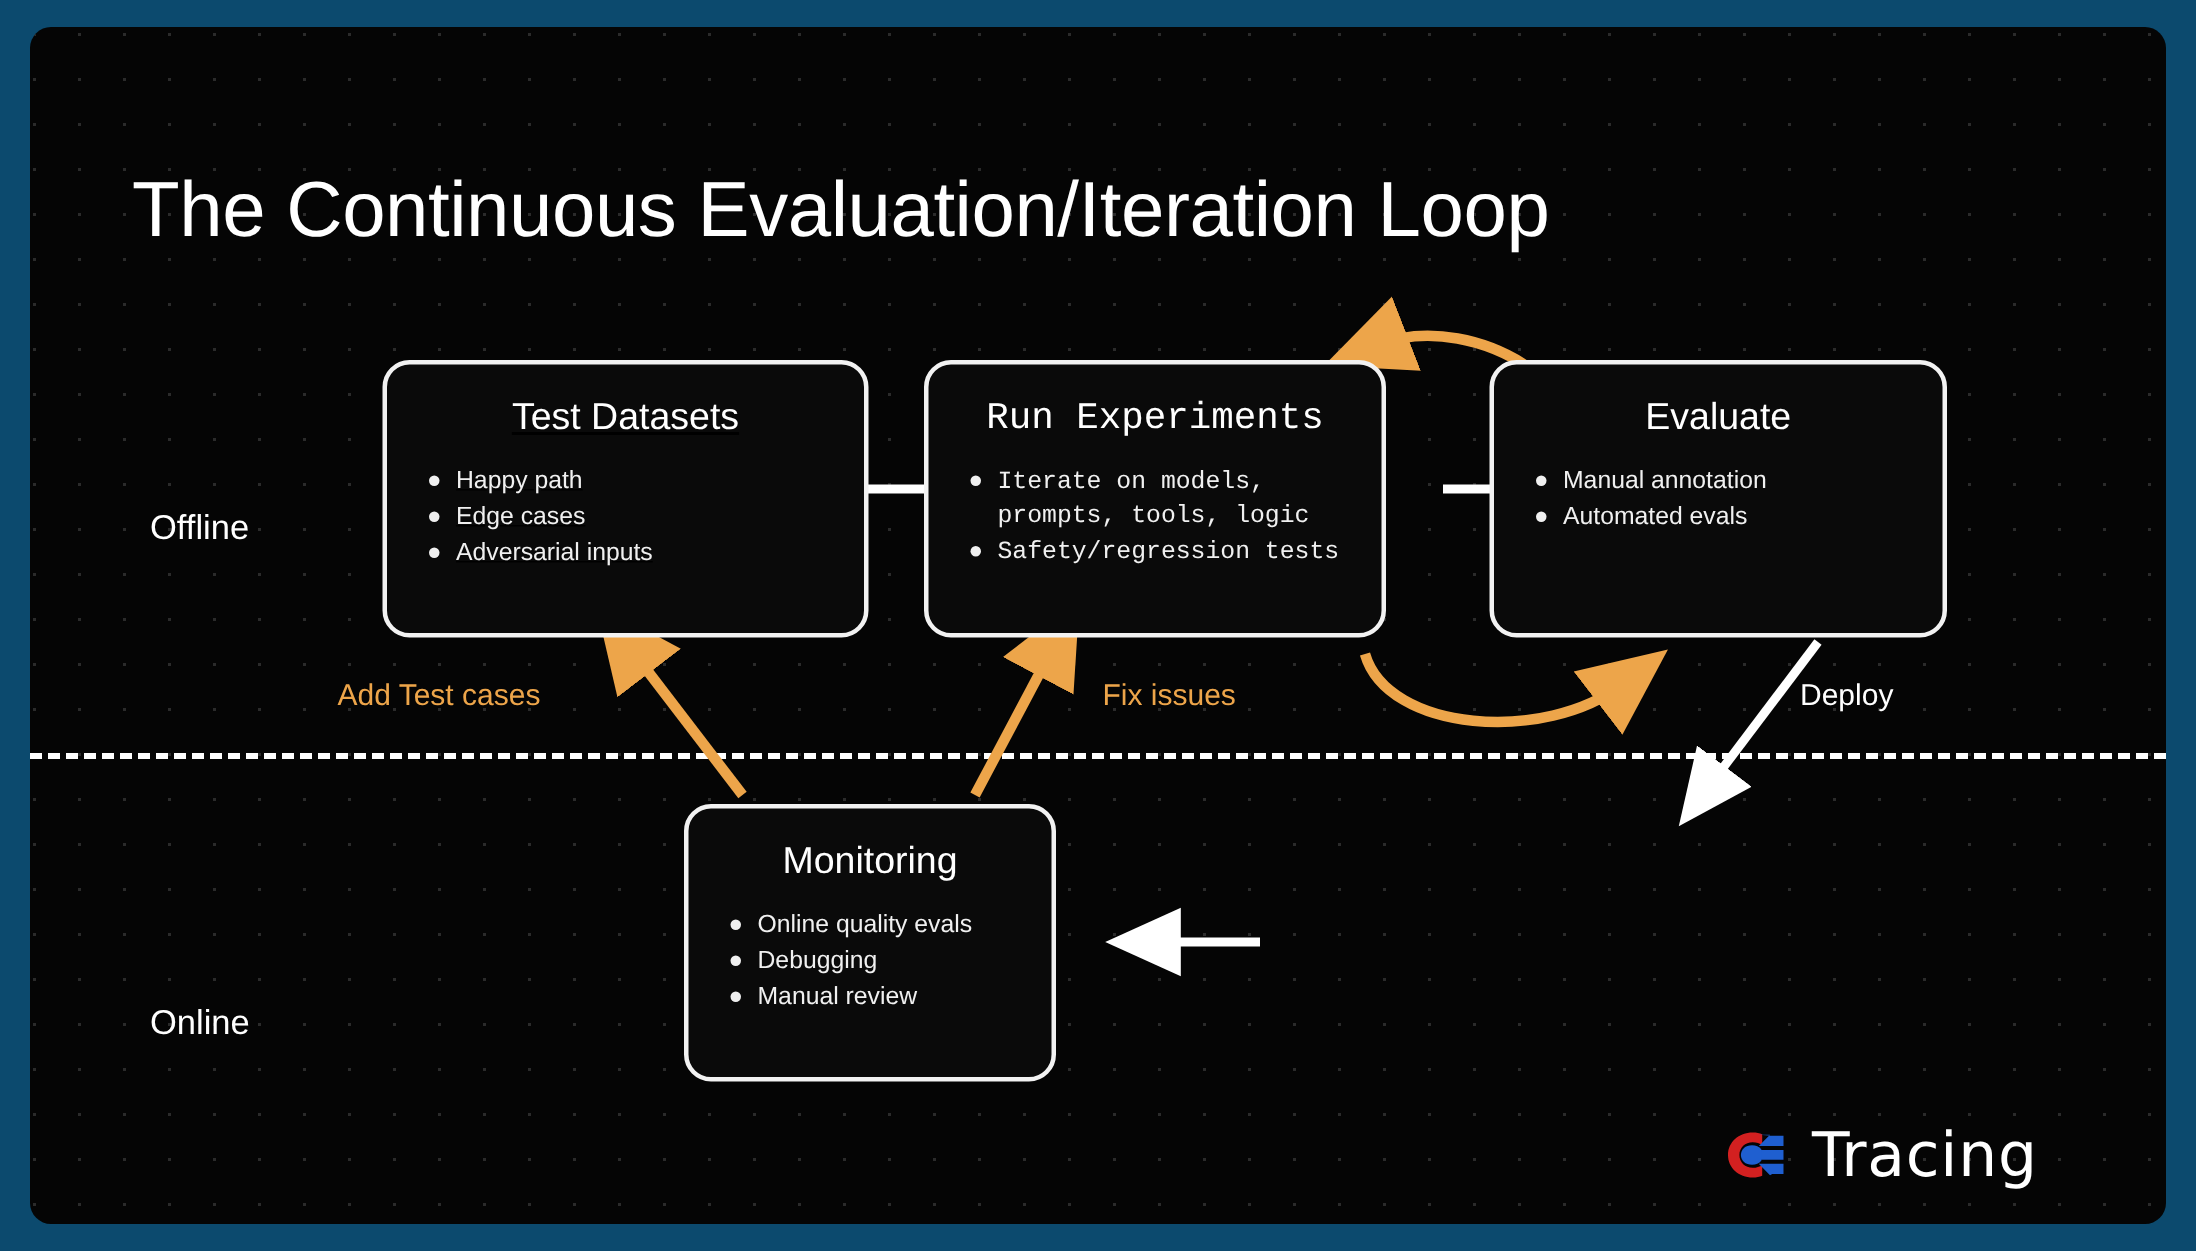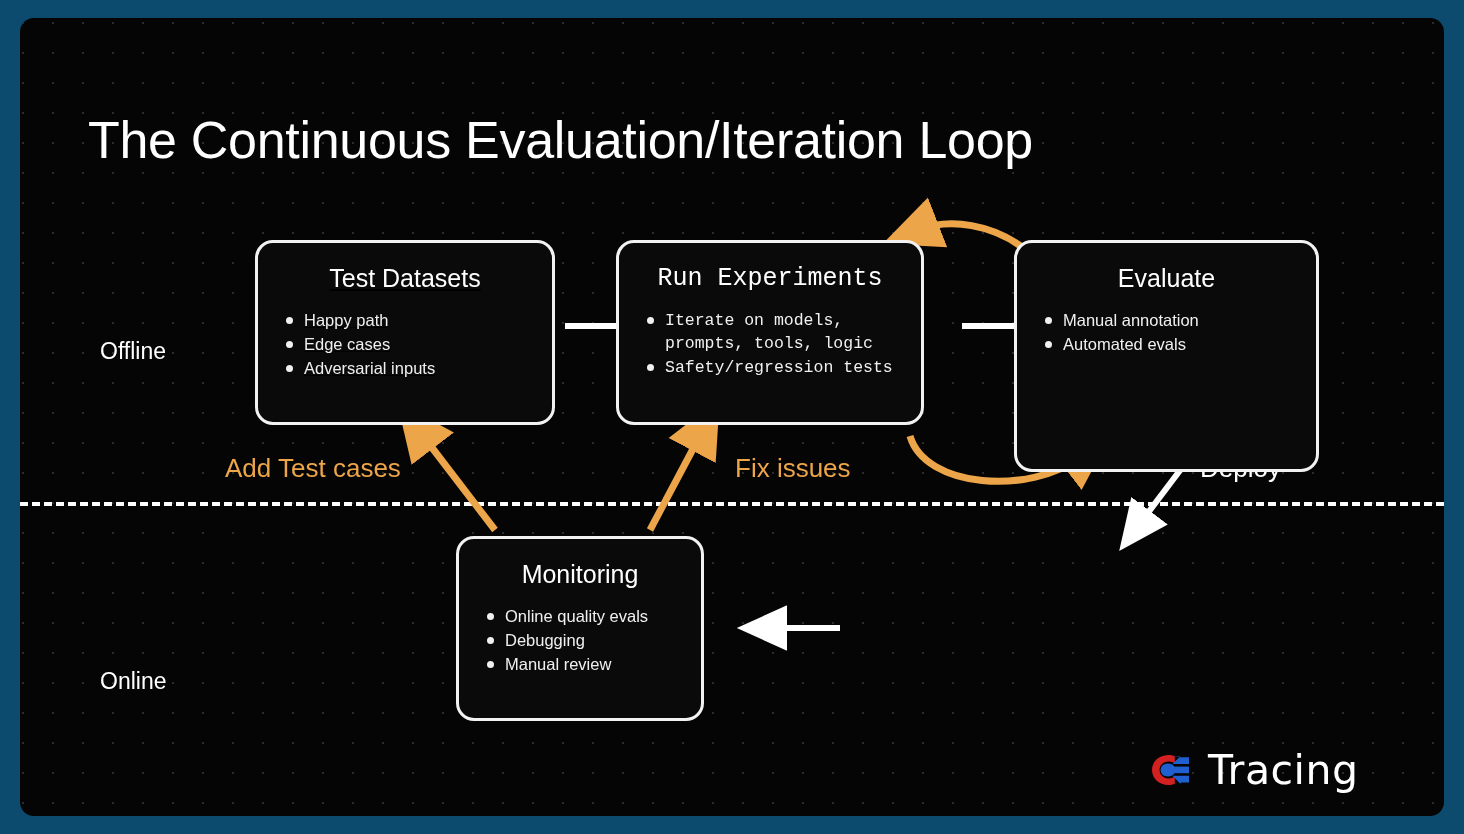--- a/index.html
+++ b/index.html
@@ -113,38 +113,38 @@
     position: absolute;
     left: 2px;
     top: 8px;
     width: 7px;
     height: 7px;
     border-radius: 50%;
     background: #f0f0f0;
   }
 
   
-  #node-test-datasets   { left: 235px; top: 222px; width: 300px; height: 185px; text-decoration: underline; }
+  #node-test-datasets   { left: 235px; top: 222px; width: 324px; height: 185px; text-decoration: underline; }
   #node-run-experiments { left: 596px; top: 222px; width: 308px; height: 185px; font-family: Liberation Mono, monospace; }
-  #node-evaluate        { left: 994px; top: 222px; width: 305px; height: 232px; }
+  #node-evaluate        { left: 973px; top: 222px; width: 305px; height: 185px; }
   #node-monitoring      { left: 436px; top: 518px; width: 248px; height: 185px; }
   #node-tracing         { left: 828px; top: 518px; width: 300px; height: 185px; }
 
   
   #arrows {
     position: absolute;
     left: 0; top: 0;
     width: 1424px;
     height: 798px;
     pointer-events: none;
   }
 
   .arrow-label {
     position: absolute;
-    font-size: 26px;
+    font-size: 20px;
     white-space: nowrap;
     font-weight: 400;
   }
   #lbl-add-test-cases { left: 205px; top: 435px; color: #eda54a; }
   #lbl-fix-issues     { left: 715px; top: 435px; color: #eda54a; }
   #lbl-deploy         { left: 1180px; top: 435px; color: #ffffff; }
 
   
   #brand {
     position: absolute;

